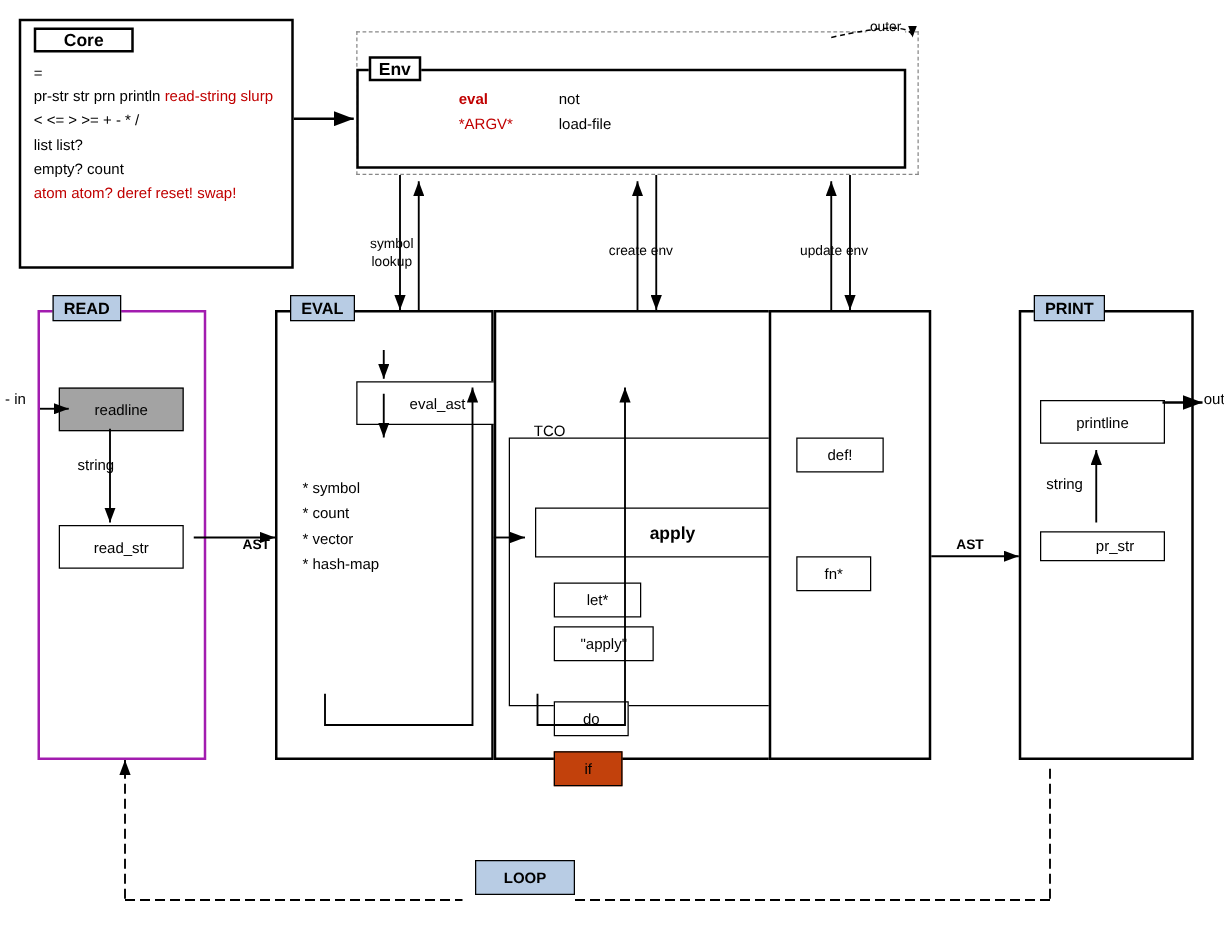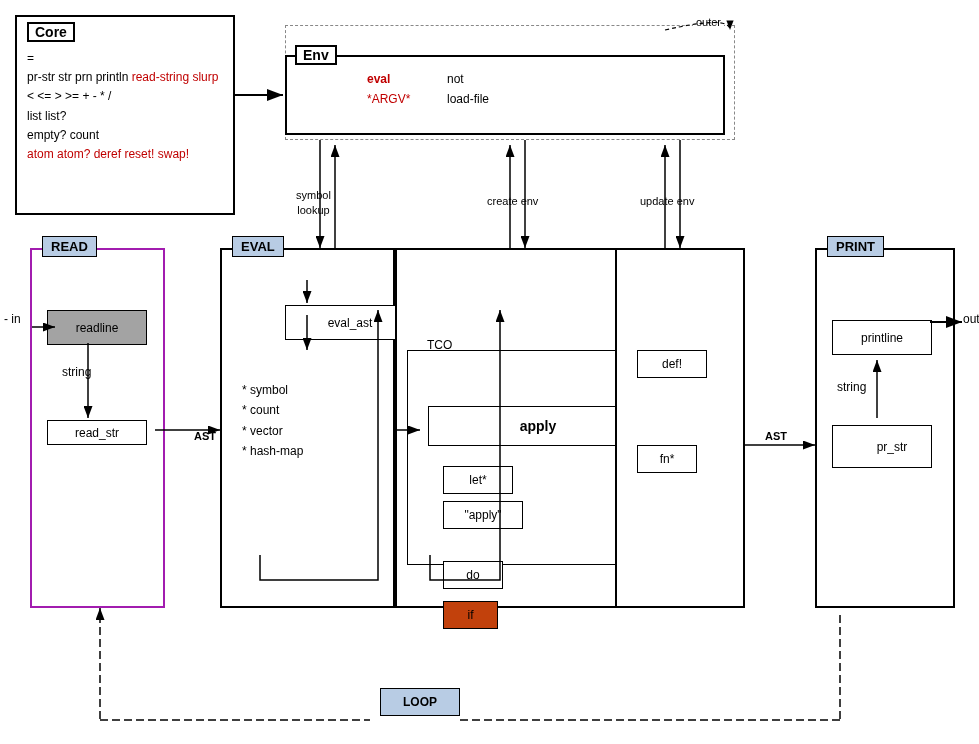--- a/index.html
+++ b/index.html
@@ -89,21 +89,21 @@
       top: 60px; left: 15px;
       width: 100px; height: 35px;
       border: 1.5px solid #000;
       background: #a3a3a3;
       display: flex; align-items: center; justify-content: center; text-align: center;
     }
 
     .read-str-box {
       position: absolute;
       top: 170px; left: 15px;
-      width: 100px; height: 25px;
+      width: 100px; height: 35px;
       border: 1.5px solid #000;
       background: #fff;
       display: flex; align-items: center; justify-content: center;
     }
 
     .eval-ast-box {
       position: absolute;
       top: 55px; left: 15px;
       width: 130px; height: 35px;
       border: 1.5px solid #000;
@@ -180,21 +180,21 @@
       top: 70px; left: 15px;
       width: 100px; height: 35px;
       border: 1.5px solid #000;
       background: #fff;
       display: flex; align-items: center; justify-content: center;
     }
 
     .pr-str-box {
       position: absolute;
       top: 175px; left: 15px;
-      width: 100px; height: 43px;
+      width: 100px; height: 24px;
       border: 1.5px solid #000;
       background: #fff;
       display: flex; align-items: center; justify-content: center; padding-left: 20px;
     }
 
     
     .section-label {
       position: absolute;
       padding: 2px 8px;
       font-weight: bold;
@@ -226,21 +226,21 @@
       border: 1.5px solid #000;
       background: transparent;
     }
   </style>
 </head>
 <body>
 
 <div class="diagram">
 
   <div class="box core-box">
-    <div style="position:absolute; top:5px; left:10px; font-weight:bold; font-size:14px; border:2px solid #000; padding:0 6px;">Core</div>
+    <div style="position:absolute; top:5px; left:10px; font-weight:bold; font-size:14px; border:2px solid #000; padding:0 22px;">Core</div>
     <div style="position:absolute; top:32px; left:10px; line-height:1.6;">
       <div>=</div>
       <div>pr-str str prn println <span class="text-red">read-string slurp</span></div>
       <div>&lt; &lt;= &gt; &gt;= + - * /</div>
       <div>list list?</div>
       <div>empty? count</div>
       <div class="text-red">atom atom? deref reset! swap!</div>
     </div>
   </div>
 

